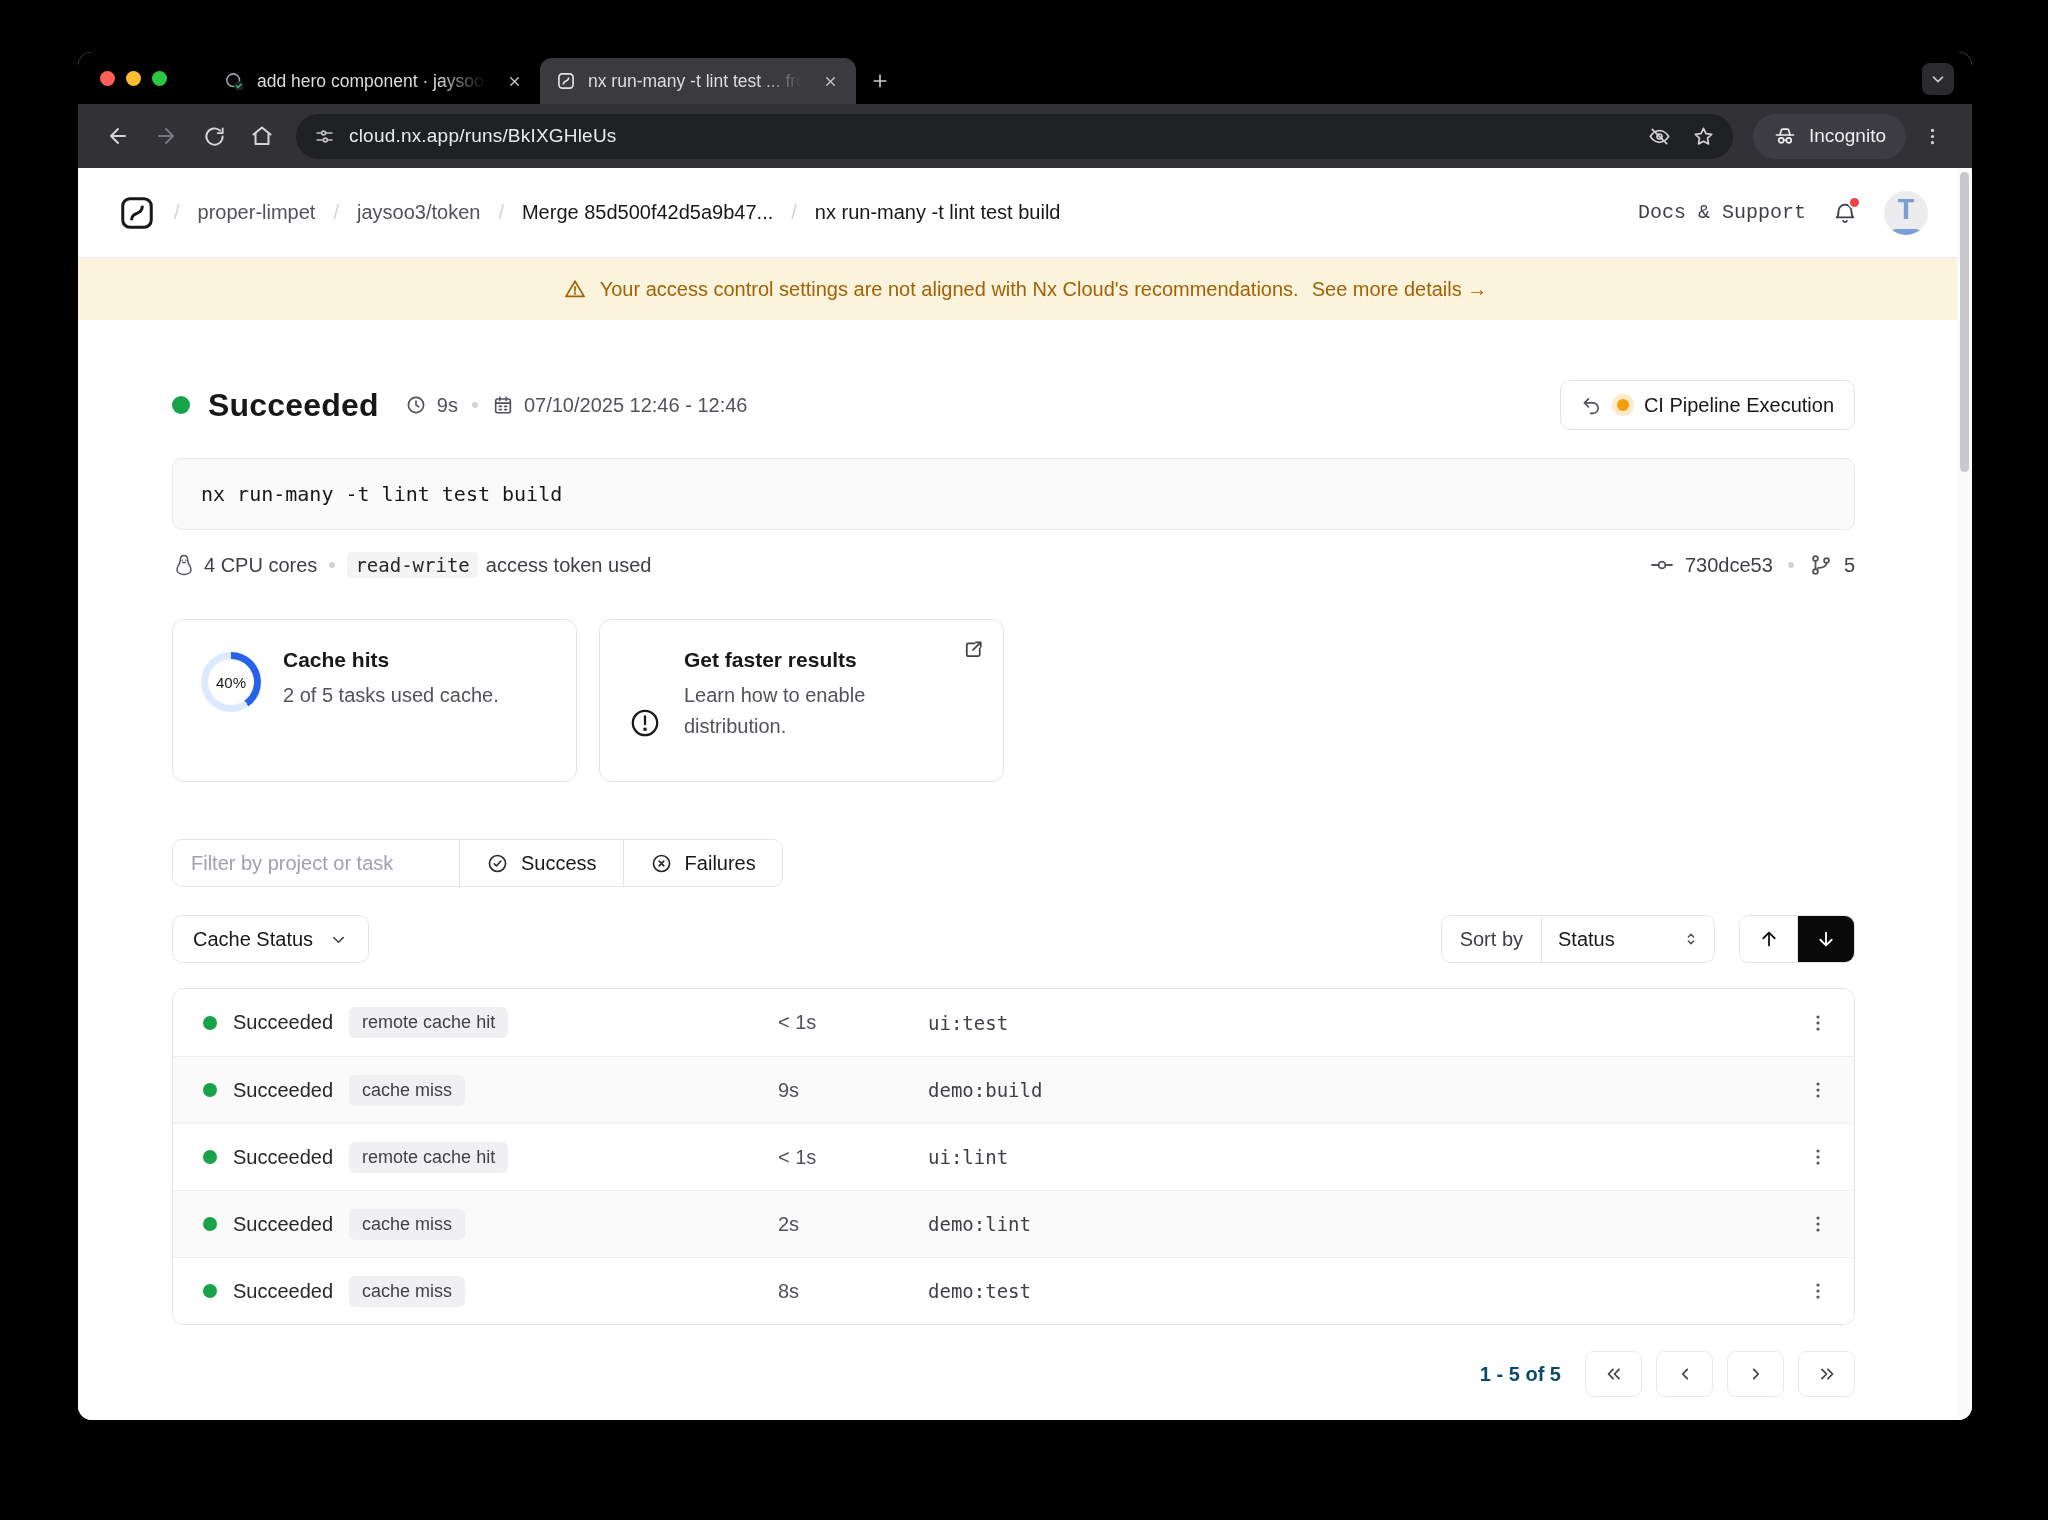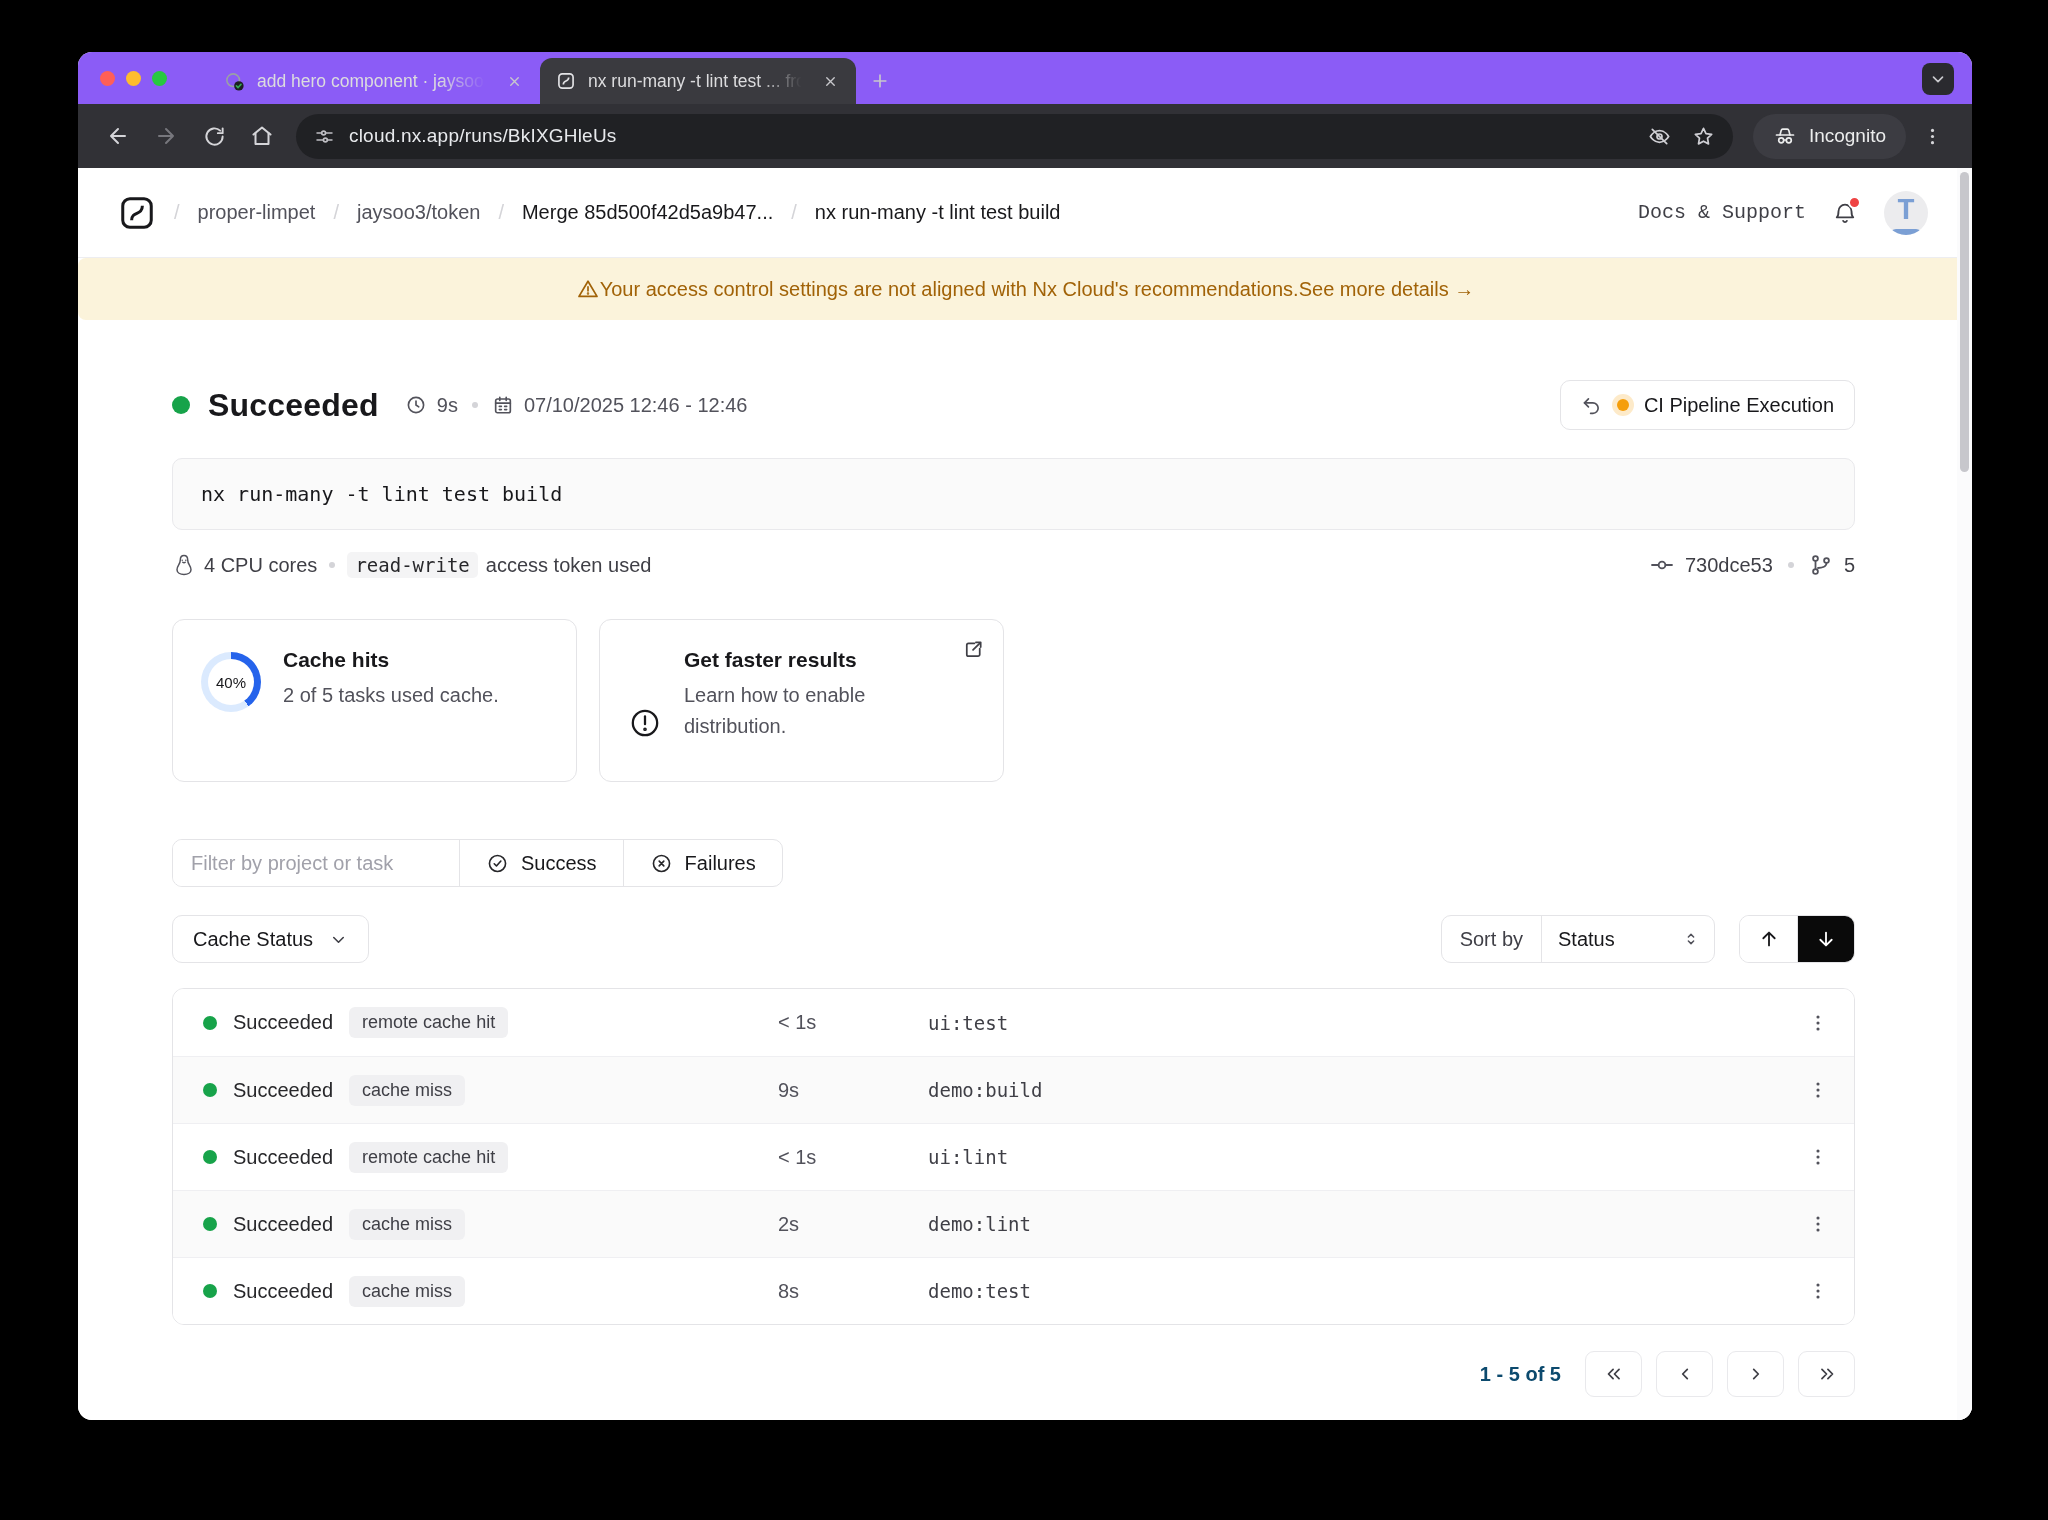--- a/index.html
+++ b/index.html
@@ -3,21 +3,21 @@
 <meta charset="utf-8">
 <style>
   * { margin:0; padding:0; box-sizing:border-box; }
   html,body { width:2048px; height:1520px; background:#000; font-family:"Liberation Sans", sans-serif; }
 
   .window { position:absolute; left:78px; top:52px; width:1894px; height:1368px;
             border-radius:14px; overflow:hidden; display:flex; flex-direction:column;
             box-shadow:0 24px 70px rgba(0,0,0,.7); background:#fff; }
 
   
-  .tabstrip { height:52px; background:#8b5cf6; display:flex; align-items:flex-end; flex:none; position:relative; }
+  .tabstrip { height:52px; background:#000000; display:flex; align-items:flex-end; flex:none; position:relative; }
   .traffic { display:flex; gap:11px; align-items:center; position:absolute; left:22px; top:0; height:52px; }
   .light { width:15px; height:15px; border-radius:50%; }
   .light.red{ background:#ff5f57; } .light.yellow{ background:#febc2e; } .light.green{ background:#28c840; }
 
   .tab { height:46px; width:332px; display:flex; align-items:center; gap:12px; padding:0 14px 0 16px;
          color:#dcdcde; font-size:17.5px; }
   .tab.first { margin-left:130px; }
   .tab.active { background:#3a3a3f; border-radius:12px 12px 0 0; width:316px; }
   .tab-title { flex:1; white-space:nowrap; overflow:hidden;
                -webkit-mask-image:linear-gradient(90deg,#000 78%,transparent 98%);
@@ -56,21 +56,21 @@
   .bell-wrap { position:relative; color:#3f3f46; display:flex; }
   .bell-dot { position:absolute; top:-4px; right:-3px; width:13px; height:13px; border-radius:50%;
               background:var(--notification-red,#ef4444); border:2px solid #fff; }
   .avatar { width:44px; height:44px; border-radius:50%; background:#ececee; position:relative; overflow:hidden;
             display:flex; align-items:center; justify-content:center; }
   .avatar-letter { color:var(--avatar-blue,#7b9fd4); font-size:30px; font-weight:700; margin-top:-4px; }
   .avatar::after { content:""; position:absolute; bottom:-6px; left:6px; right:6px; height:12px;
                    background:var(--avatar-blue,#7b9fd4); border-radius:6px 6px 0 0; }
 
   .banner { height:62px; flex:none; background:var(--banner-bg,#fbf3db); display:flex; align-items:center;
-            justify-content:center; color:var(--banner-text,#a16207); font-size:20px;border-radius:8px; }
+            justify-content:center; gap:13px; color:var(--banner-text,#a16207); font-size:20px; }
   .banner a { color:inherit; text-decoration:none; }
 
   .main { flex:1; padding:0 117px 0 94px; overflow:hidden; }
 
   .status-row { margin-top:60px; display:flex; align-items:center; }
   .status-dot { width:18px; height:18px; border-radius:50%; background:var(--success-green,#17a34a); flex:none; }
   .status-title { font-size:32px; font-weight:600; color:#18181b; margin:0 26px 0 18px; letter-spacing:.2px; }
   .status-meta { display:flex; align-items:center; gap:10px; color:#52525b; font-size:20px; }
   .meta-sep { width:6px; height:6px; border-radius:50%; background:#d4d4d8; margin:0 4px; }
   .icon-gray { color:#52525b; display:flex; }

